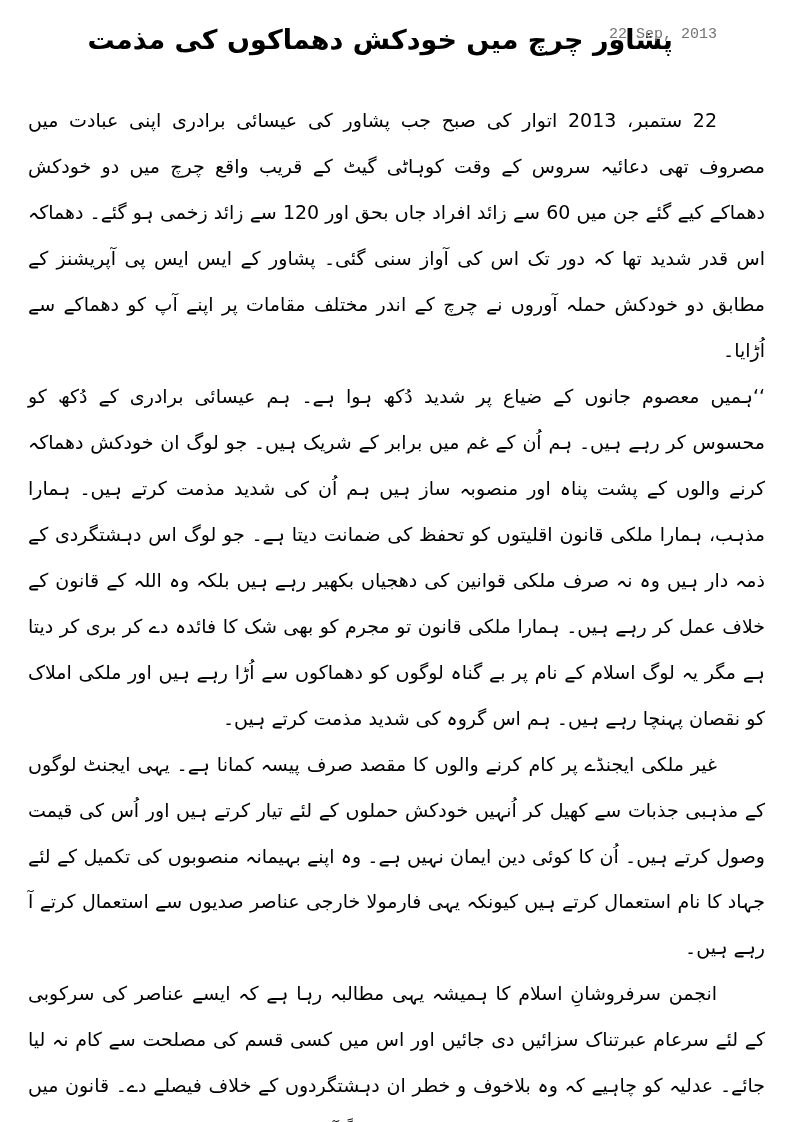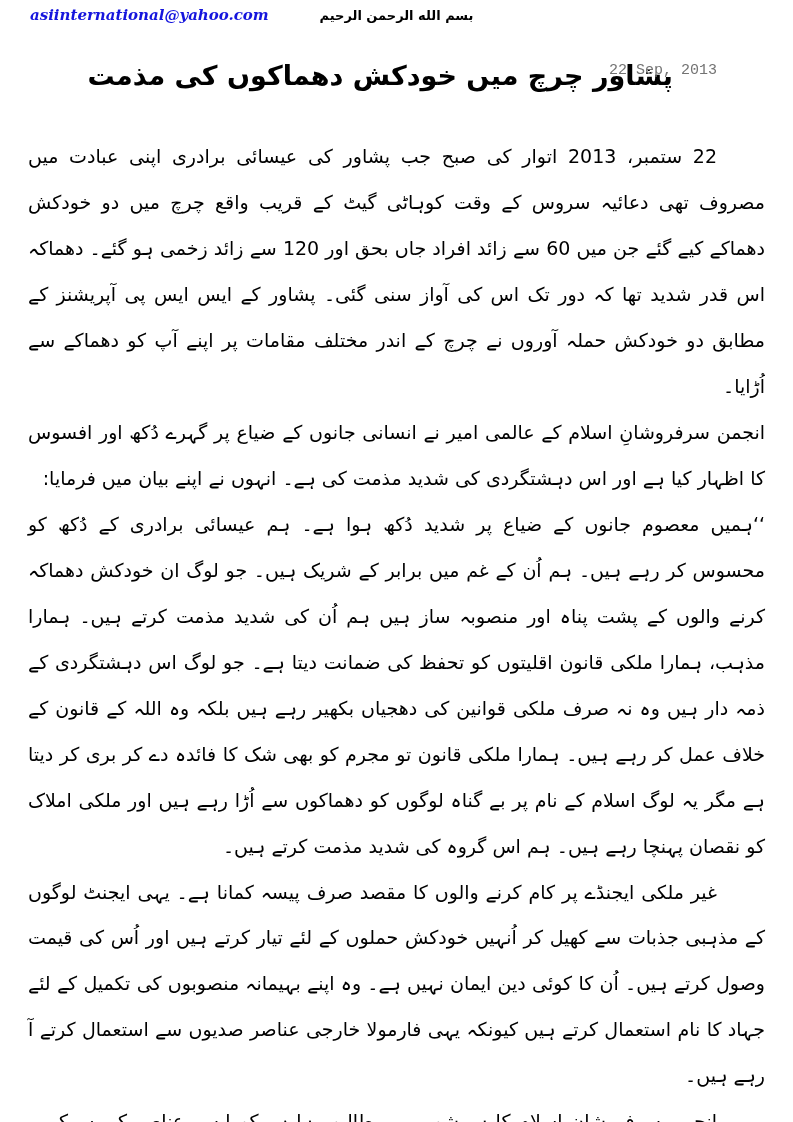--- a/index.html
+++ b/index.html
@@ -55,33 +55,28 @@
 
   
   .signature { direction: rtl; padding: 4px 28px 0 28px; font-size: 16.5px; line-height: 1.6; }
   .issued { text-align: left; padding-left: 50px; margin-top: 14px; }
 </style>
 </head>
 <body>
 
 <div class="page">
 
-  <div class="top-row">
-    <a class="email-top" href="#">asiinternational@yahoo.com</a>
-    <div class="bismillah" dir="rtl">بسم الله الرحمن الرحيم</div>
-  </div>
 
   <div class="title-row">
     <div class="doc-date">22 Sep, 2013</div>
     <div class="doc-title" dir="rtl">پشاور چرچ میں خودکش دھماکوں کی مذمت</div>
   </div>
 
   <div class="body-text" dir="rtl">
     <p class="indent">22 ستمبر، 2013 اتوار کی صبح جب پشاور کی عیسائی برادری اپنی عبادت میں مصروف تھی دعائیہ سروس کے وقت کوہاٹی گیٹ کے قریب واقع چرچ میں دو خودکش دھماکے کیے گئے جن میں 60 سے زائد افراد جاں بحق اور 120 سے زائد زخمی ہو گئے۔ دھماکہ اس قدر شدید تھا کہ دور تک اس کی آواز سنی گئی۔ پشاور کے ایس ایس پی آپریشنز کے مطابق دو خودکش حملہ آوروں نے چرچ کے اندر مختلف مقامات پر اپنے آپ کو دھماکے سے اُڑایا۔</p>
-    <p>انجمن سرفروشانِ اسلام کے عالمی امیر نے انسانی جانوں کے ضیاع پر گہرے دُکھ اور افسوس کا اظہار کیا ہے اور اس دہشتگردی کی شدید مذمت کی ہے۔ انہوں نے اپنے بیان میں فرمایا:</p>
     <p>‘‘ہمیں معصوم جانوں کے ضیاع پر شدید دُکھ ہوا ہے۔ ہم عیسائی برادری کے دُکھ کو محسوس کر رہے ہیں۔ ہم اُن کے غم میں برابر کے شریک ہیں۔ جو لوگ ان خودکش دھماکہ کرنے والوں کے پشت پناہ اور منصوبہ ساز ہیں ہم اُن کی شدید مذمت کرتے ہیں۔ ہمارا مذہب، ہمارا ملکی قانون اقلیتوں کو تحفظ کی ضمانت دیتا ہے۔ جو لوگ اس دہشتگردی کے ذمہ دار ہیں وہ نہ صرف ملکی قوانین کی دھجیاں بکھیر رہے ہیں بلکہ وہ اللہ کے قانون کے خلاف عمل کر رہے ہیں۔ ہمارا ملکی قانون تو مجرم کو بھی شک کا فائدہ دے کر بری کر دیتا ہے مگر یہ لوگ اسلام کے نام پر بے گناہ لوگوں کو دھماکوں سے اُڑا رہے ہیں اور ملکی املاک کو نقصان پہنچا رہے ہیں۔ ہم اس گروہ کی شدید مذمت کرتے ہیں۔</p>
     <p class="indent">غیر ملکی ایجنڈے پر کام کرنے والوں کا مقصد صرف پیسہ کمانا ہے۔ یہی ایجنٹ لوگوں کے مذہبی جذبات سے کھیل کر اُنہیں خودکش حملوں کے لئے تیار کرتے ہیں اور اُس کی قیمت وصول کرتے ہیں۔ اُن کا کوئی دین ایمان نہیں ہے۔ وہ اپنے بہیمانہ منصوبوں کی تکمیل کے لئے جہاد کا نام استعمال کرتے ہیں کیونکہ یہی فارمولا خارجی عناصر صدیوں سے استعمال کرتے آ رہے ہیں۔</p>
     <p class="indent">انجمن سرفروشانِ اسلام کا ہمیشہ یہی مطالبہ رہا ہے کہ ایسے عناصر کی سرکوبی کے لئے سرعام عبرتناک سزائیں دی جائیں اور اس میں کسی قسم کی مصلحت سے کام نہ لیا جائے۔ عدلیہ کو چاہیے کہ وہ بلاخوف و خطر ان دہشتگردوں کے خلاف فیصلے دے۔ قانون میں کوئی سقم ہے تو ہماری قانون ساز اسمبلیاں فوراً آئین میں ایسے قوانین شامل کریں جو ملکی استحکام اور امن کی ضمانت ہوں۔ مذاکرات کی بجائے سزاؤں کو لاگو کیا جائے کیونکہ اب یہی ایک راستہ بچا ہے جو اختیار کرنے سے صورتحال بہتر ہو سکتی ہے۔ اللہ تعالیٰ ہمارا حامی و ناصر ہو۔ آمین’’</p>
   </div>
 
   <div class="signature">
     <div class="issued">جاری کردہ:</div>
 
   </div>
 

